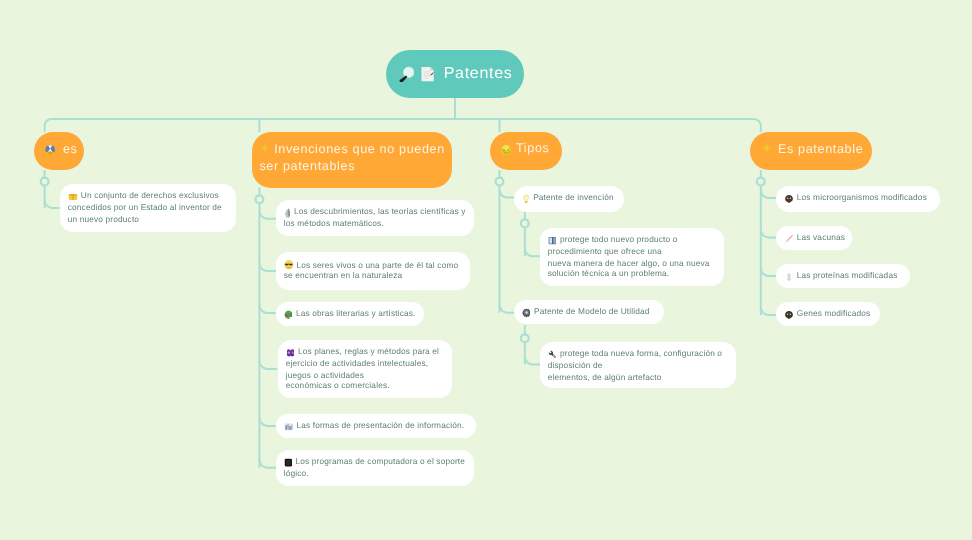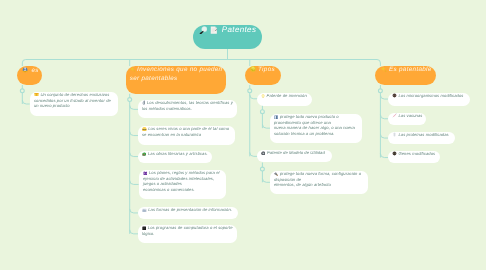--- a/index.html
+++ b/index.html
@@ -1,21 +1,21 @@
 <!DOCTYPE html>
 <html><head>
 <meta charset="utf-8">
 <style>
   html,body{margin:0;padding:0;}
   body{width:486px;height:270px;overflow:hidden;background:#eaf5dd;
        font-family:"Liberation Sans",sans-serif;-webkit-font-smoothing:antialiased;text-rendering:geometricPrecision;}
   #stage{position:relative;width:486px;height:270px;overflow:hidden;background:#eaf5dd;}
   .node{will-change:transform;}
   #links{position:absolute;left:0;top:0;}
-  .node{position:absolute;box-sizing:border-box;display:flex;align-items:flex-start;font-style:italic;}
+  .node{position:absolute;box-sizing:border-box;display:flex;align-items:center;}
   .ic{display:inline-block;vertical-align:-1px;}
   .ic svg{display:block;}
   .tx{display:block;}
 
   .root{background:#5fc9bb;border-radius:12px;}
   .root .tx{color:#ffffff;font-size:8px;letter-spacing:.35px;line-height:10px;white-space:nowrap;}
   .root .ic{vertical-align:-2.2px;}
   .root .ic:nth-child(1){margin-right:2.8px;}
   .root .ic:nth-child(2){margin-right:4.2px;}
 

